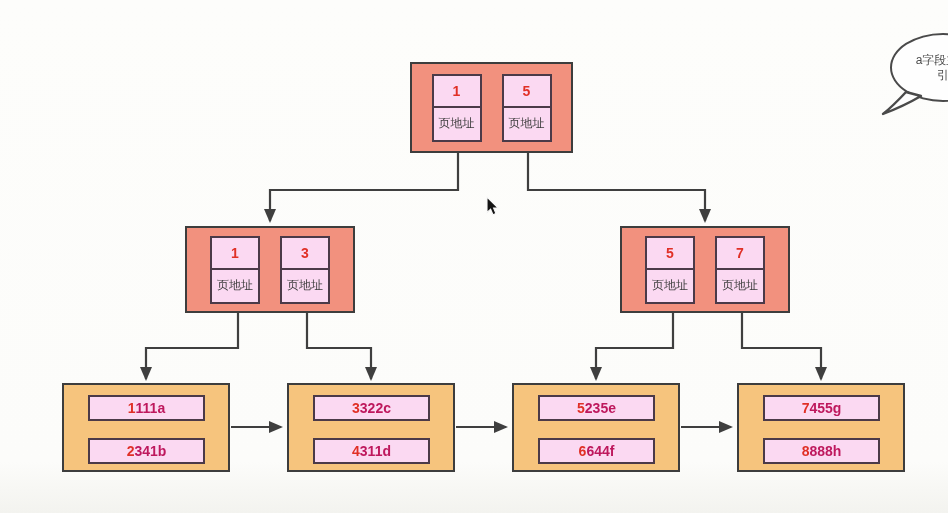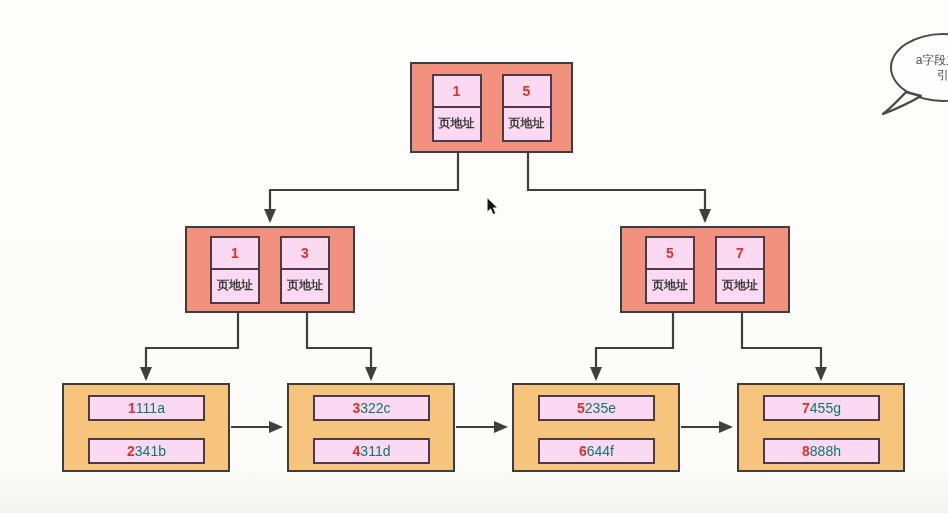--- a/index.html
+++ b/index.html
@@ -29,40 +29,39 @@
   .cell-key{
     flex:0 0 30px;
     display:flex;align-items:center;justify-content:center;
     font-size:14px;font-weight:bold;color:#e03026;
   }
   .cell-label{
     flex:1;border-top:2px solid #4b3a48;
     display:flex;align-items:center;justify-content:center;text-align:center;
     font-size:12px;line-height:15px;color:#3c3c3c;
     padding:1px;
-    font-weight:bold;
   }
   
   .leaf{
     position:absolute;z-index:2;
     width:168px;height:89px;box-sizing:border-box;
     background:#f6c47d;
     border:2.5px solid #3d3d3d;
   }
   .lrow{
     position:absolute;left:24px;width:117px;height:26px;box-sizing:border-box;
     background:#fbd9f2;
     border:2px solid #4b3a48;
     display:flex;align-items:center;justify-content:center;
     font-size:14px;
   }
   .lrow-1{top:10px;}
   .lrow-2{top:53px;}
   .row-key{font-weight:bold;color:#e03026;}
-  .row-val{color:#0f766e;}
+  .row-val{color:#be185d;font-weight:bold;}
   
   .bubble{
     position:absolute;z-index:2;
     left:890px;top:33px;width:102px;height:65px;
     background:#fefefe;
     border:2.5px solid #4a4a4a;
     border-radius:50%;
     display:flex;flex-direction:column;align-items:center;justify-content:center;
     font-size:12px;line-height:15px;color:#4c4c4c;text-align:center;
   }

